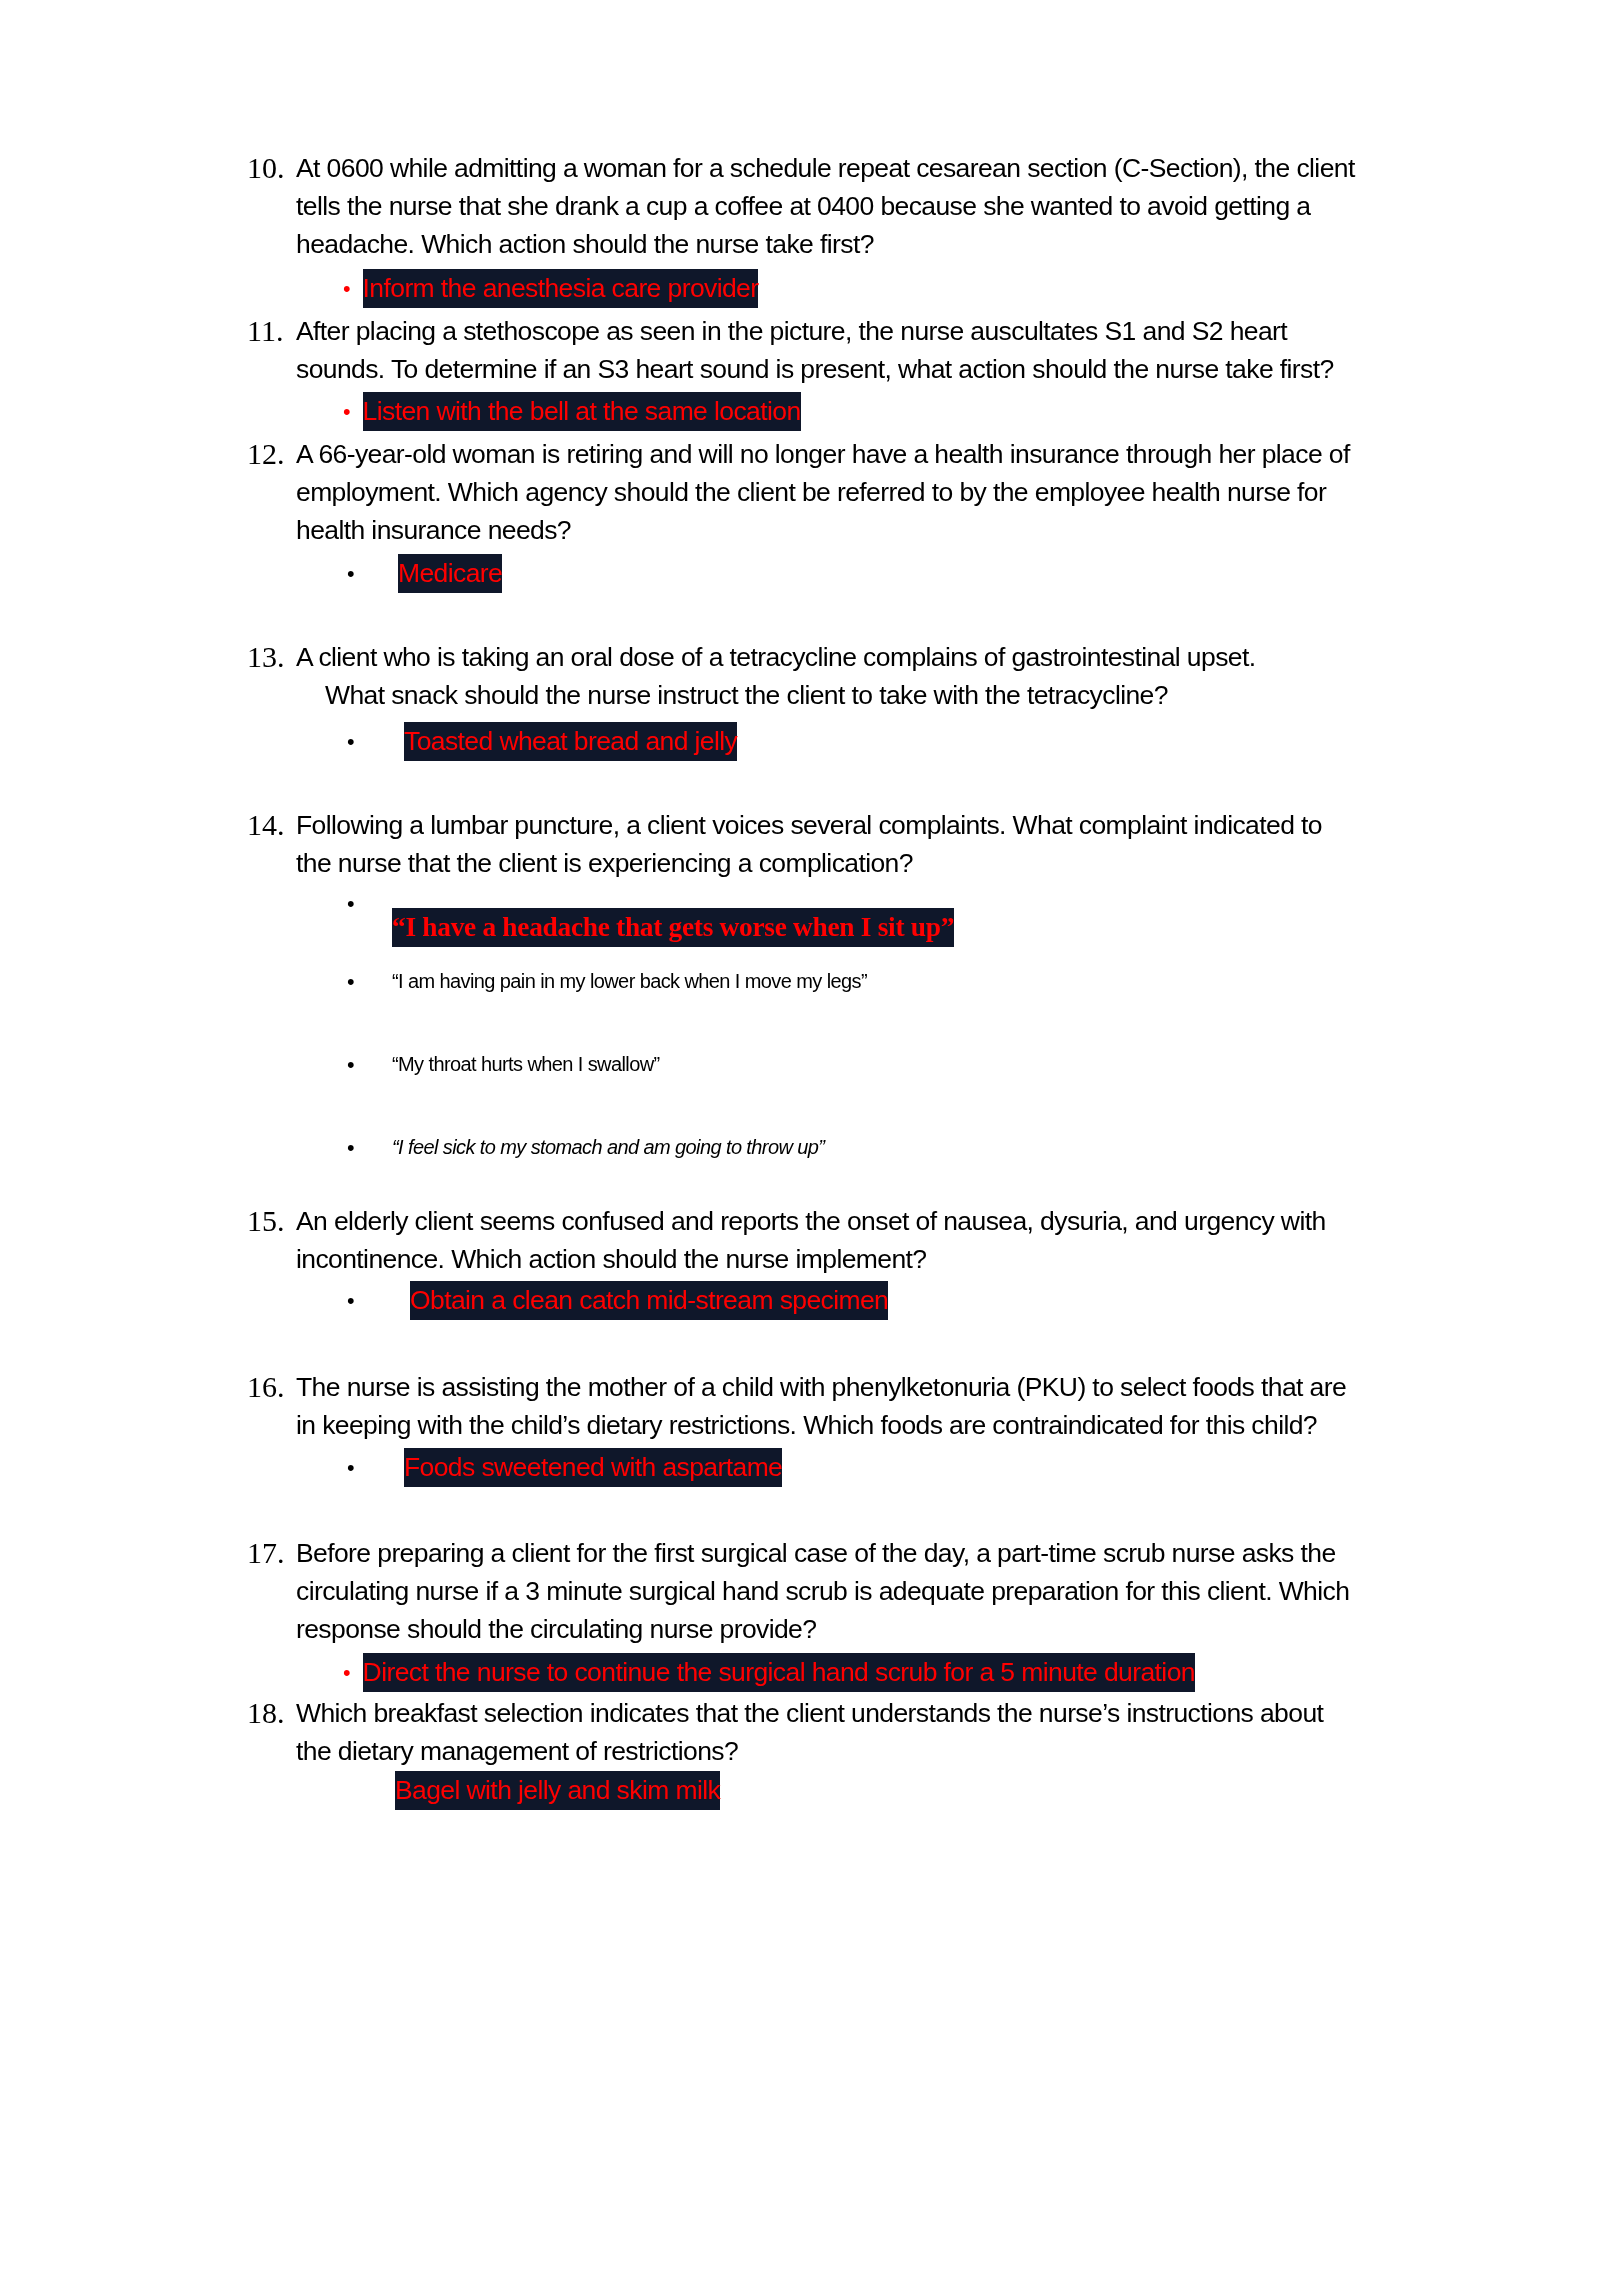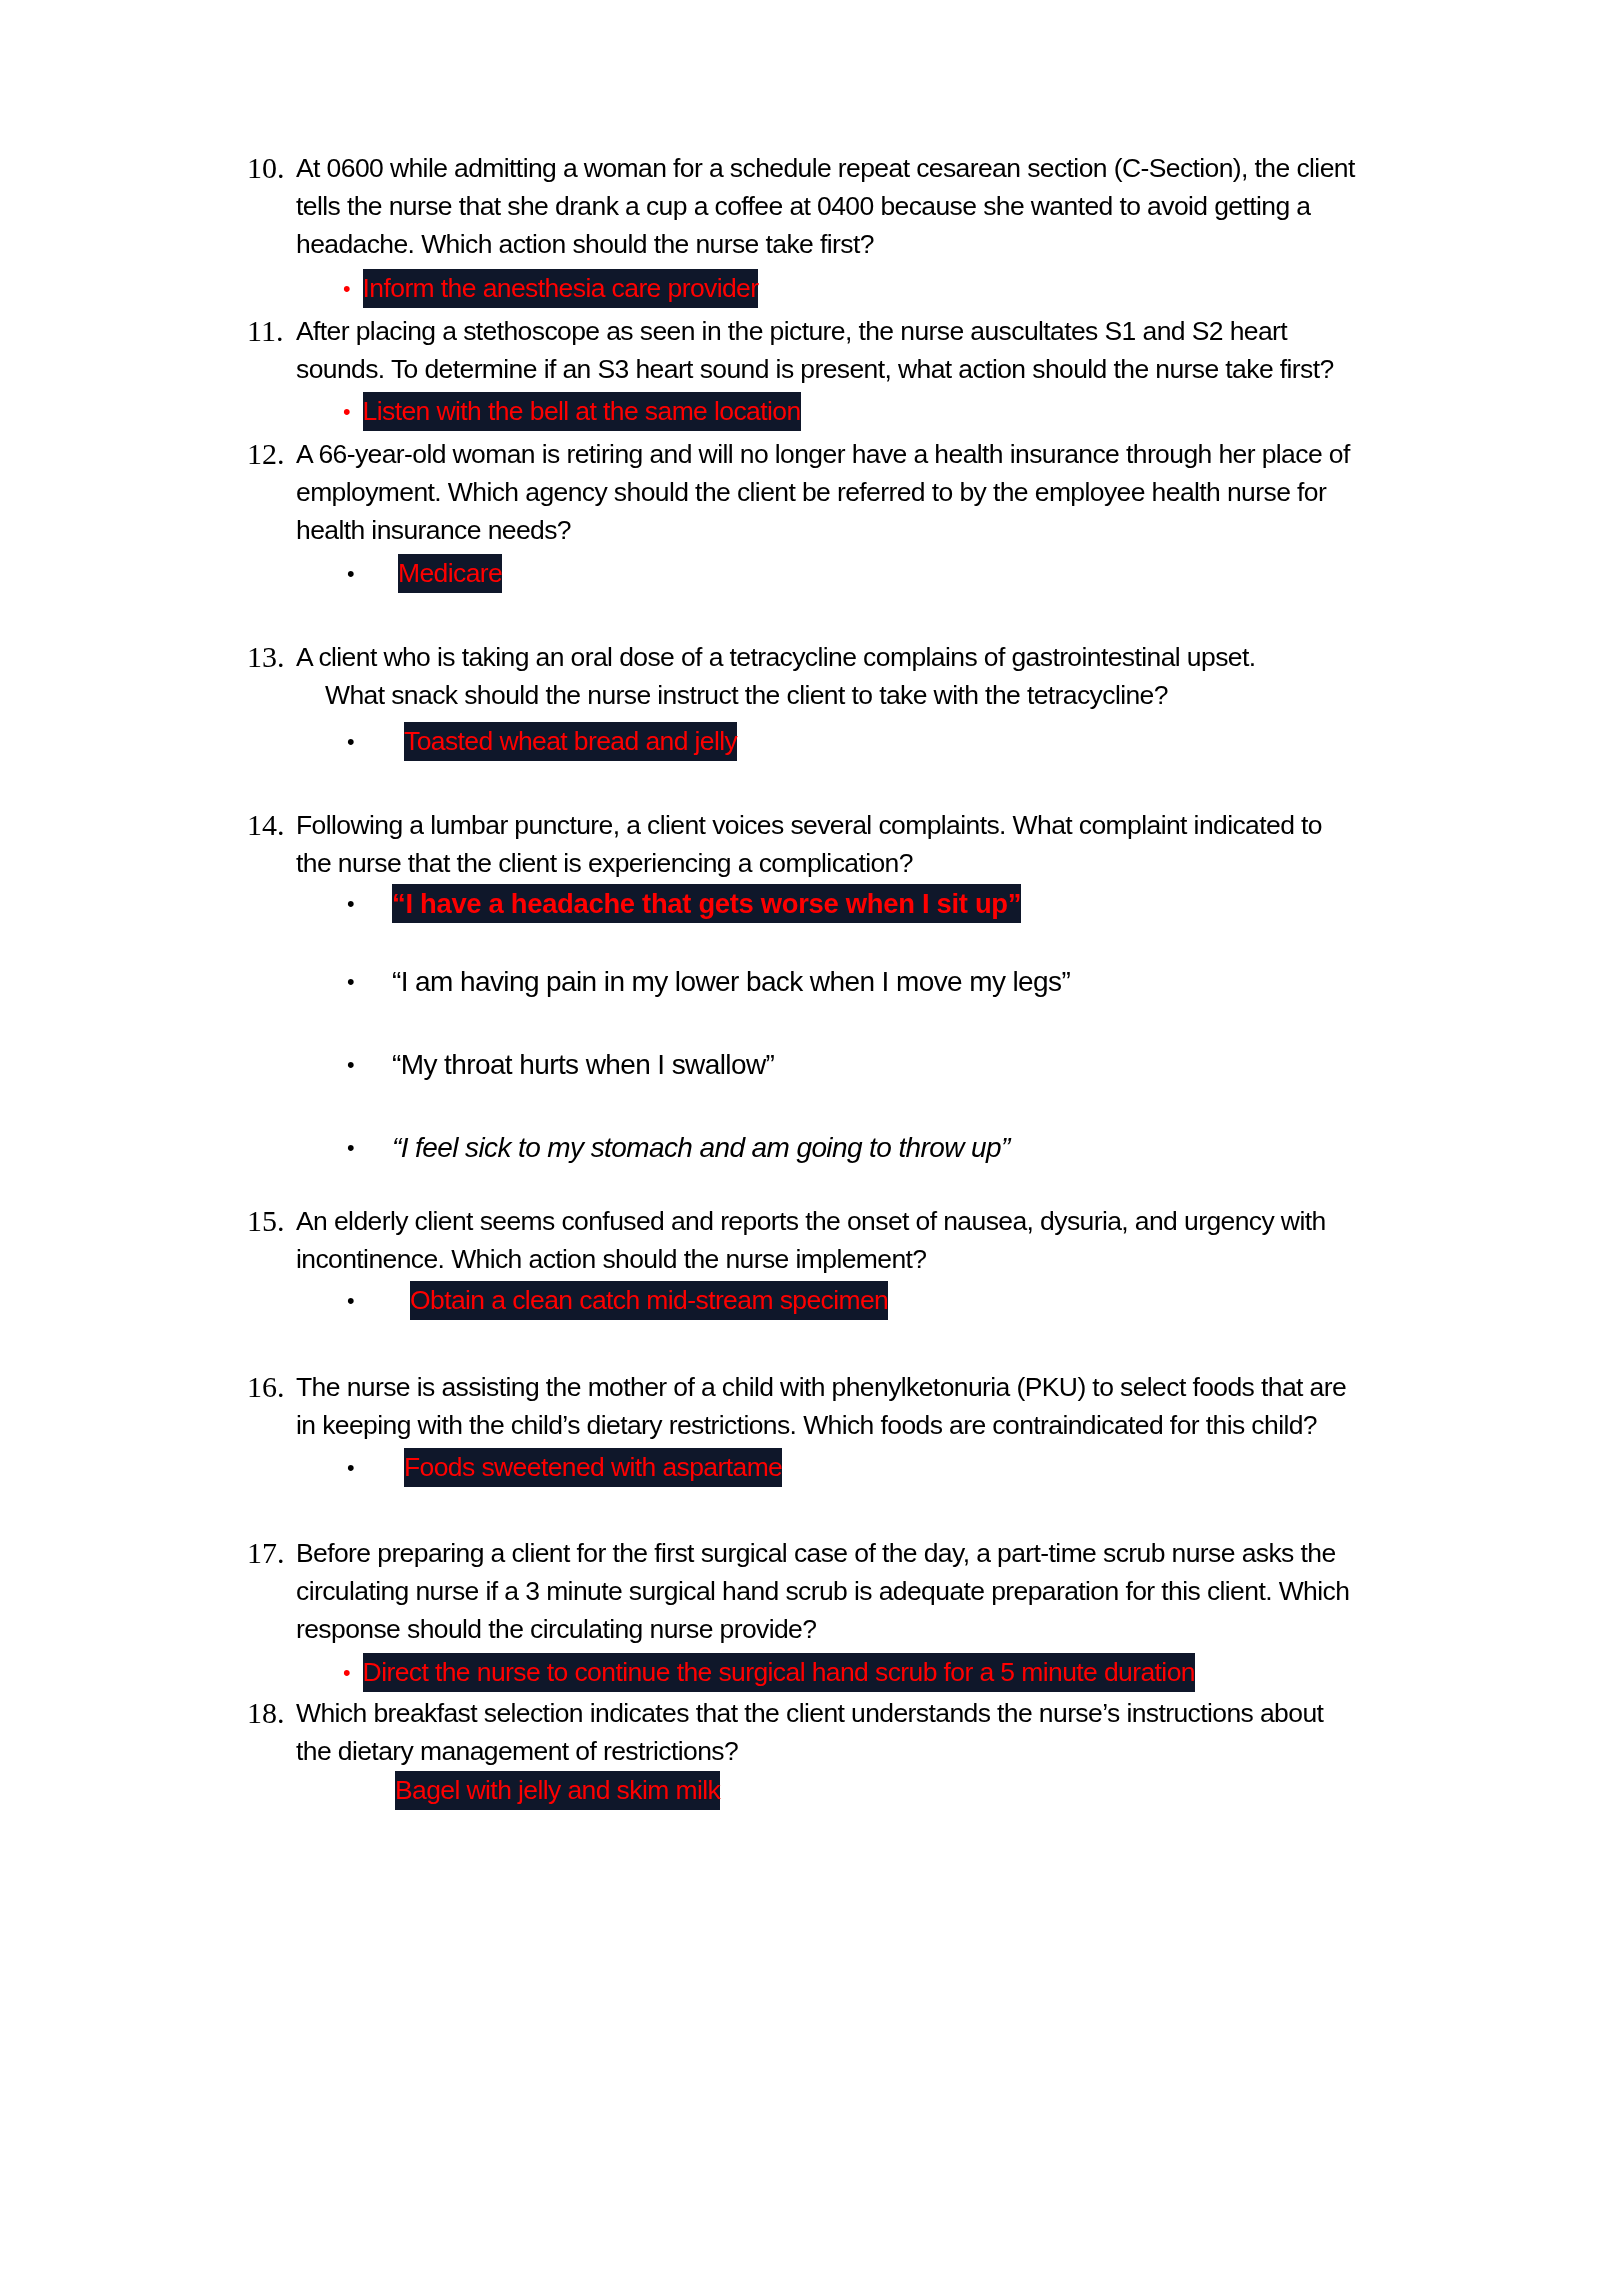--- a/index.html
+++ b/index.html
@@ -12,23 +12,23 @@
   .qnum { position: absolute; left: 0; top: 0; font-family: "Liberation Serif", serif;
           font-size: 30px; color: #000; letter-spacing: 0; }
   .qtext { position: absolute; left: 49px; top: 0; }
   .ans { position: absolute; height: 39px; line-height: 39px; white-space: nowrap; }
   .bullet { position: absolute; top: 0; font-family: "Liberation Sans", sans-serif; font-size: 21.6px; }
   .bullet.red { color: #ff0000; }
   .bullet.black { color: #000; }
   .hl { position: absolute; top: 0; background: #0f172a; color: #ff0000;
         font-family: "Liberation Sans", sans-serif; font-size: 26.5px; letter-spacing: -0.6px;
         padding: 0 0; }
-  .hl.bold-serif { font-family: Liberation Sans, sans-serif; font-weight: bold; font-size: 27.4px; letter-spacing: -0.3px; }
+  .hl.bold-serif { font-family: Liberation Serif, serif; font-weight: bold; font-size: 27.4px; letter-spacing: -0.3px; margin-top: 24px; }
   .opt { position: absolute; top: 0; color: #000; font-family: "Liberation Sans", sans-serif;
-         font-size: 28px; letter-spacing: -0.6px; }
+         font-size: 20px; letter-spacing: -0.6px; }
 </style>
 </head>
 <body>
 
 <div class="page">
 
   <div class="q" style="top:149px;">
     <div class="qline">
       <span class="qnum">10.</span>
       <span class="qtext">At 0600 while admitting a woman for a schedule repeat cesarean section (C-Section), the client</span>

